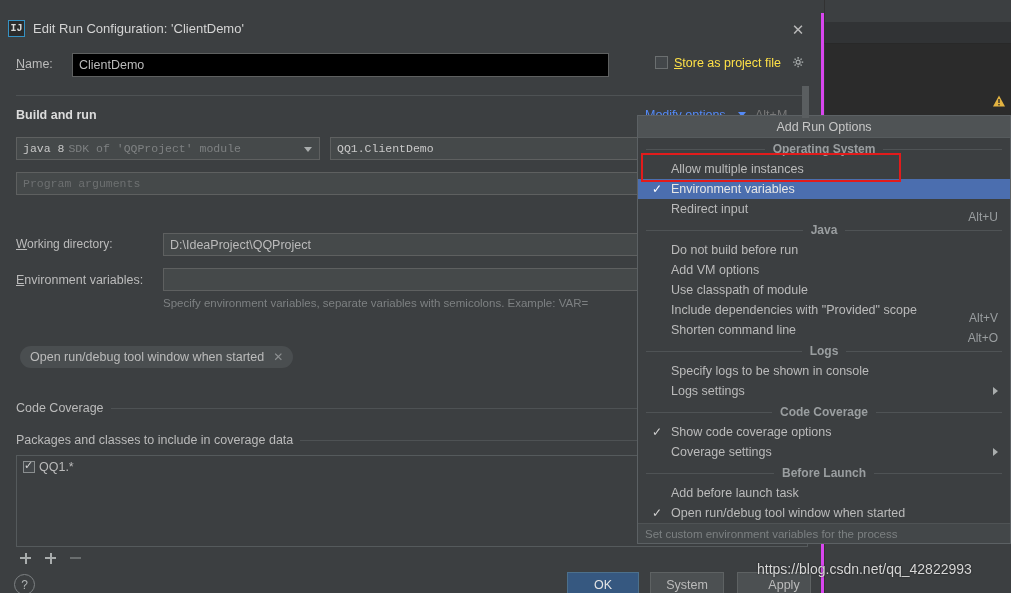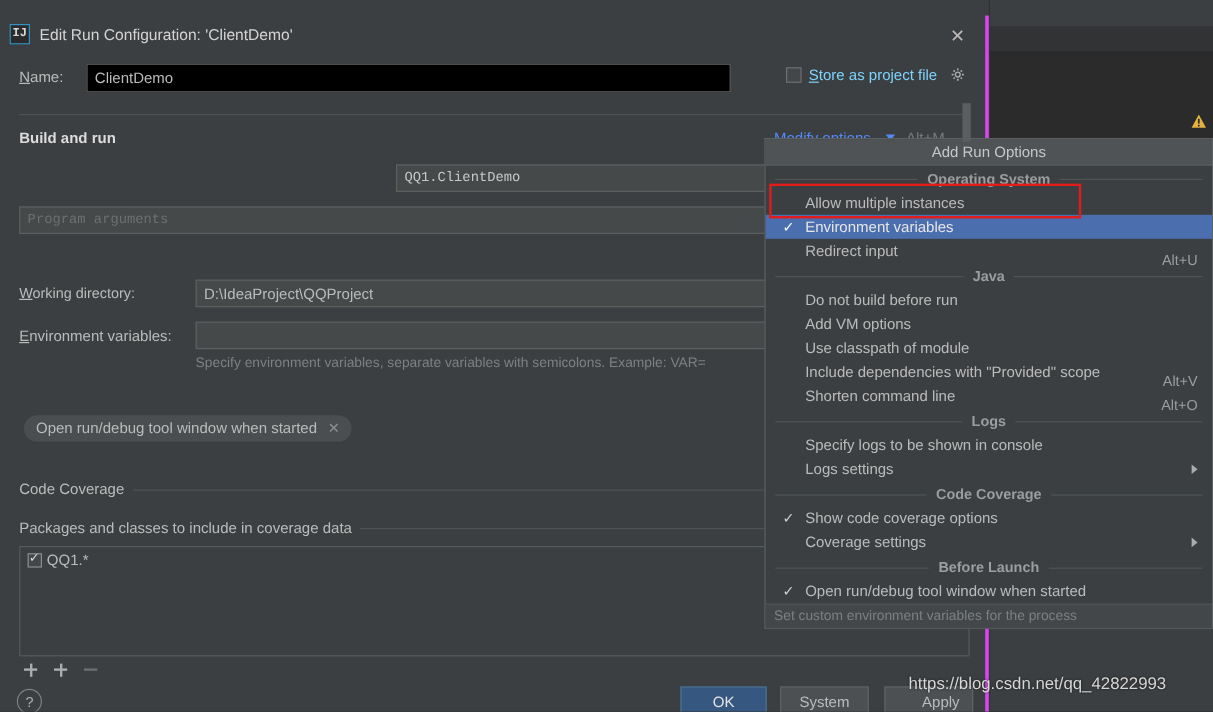--- a/index.html
+++ b/index.html
@@ -52,21 +52,21 @@
   .name-field {
     position: absolute; left: 72px; top: 0; width: 537px; height: 24px;
     background: #000000; border: 1px solid #5e6060;
     color: #bbbbbb; font-size: 12.5px; padding: 0 6px;
     display: flex; align-items: center;
   }
   .store-chk {
     position: absolute; left: 655px; top: 3px; width: 13px; height: 13px;
     background: #43474a; border: 1px solid #6b6f70;
   }
-  .store-lbl { position: absolute; left: 674px; top: 3px; font-size: 12.5px; color: #7dd3fc; }
+  .store-lbl { position: absolute; left: 674px; top: 3px; font-size: 12.5px; color: #fde047; }
   .store-gear { position: absolute; left: 792px; top: 3px; width: 14px; height: 14px; }
 
   .hr-under-name { position: absolute; left: 16px; top: 82px; width: 792px; height: 1px; background: #4e5254; }
 
   
   .sec-build { position: absolute; left: 16px; top: 95px; font-size: 12.5px; font-weight: bold; color: #dcdcdc; }
   .modify-opts { position: absolute; left: 645px; top: 95px; font-size: 12.5px; color: #548af7; cursor: pointer; }
   .modify-opts u { text-decoration: underline; }
   .modify-caret { position: absolute; left: 738px; top: 99px; width: 0; height: 0;
     border-left: 4px solid transparent; border-right: 4px solid transparent; border-top: 5px solid #548af7; }
@@ -249,20 +249,25 @@
       </svg>
     </div>
 
     <div class="hr-under-name"></div>
 
     <div class="sec-build">Build and run</div>
     <div class="modify-opts"><u>M</u>odify options</div>
     <div class="modify-caret"></div>
     <div class="modify-alt">Alt+M</div>
 
+    <div class="sdk-combo">
+      <span class="sdk-a">java 8</span>
+      <span class="sdk-b">SDK of 'QQProject' module</span>
+      <span class="combo-arrow"></span>
+    </div>
     <div class="main-class">QQ1.ClientDemo</div>
     <div class="prog-args">Program arguments</div>
 
     <div class="lbl-wd"><u>W</u>orking directory:</div>
     <div class="fld-wd">D:\IdeaProject\QQProject</div>
 
     <div class="lbl-env"><u>E</u>nvironment variables:</div>
     <div class="fld-env"></div>
     <div class="hint-env">Specify environment variables, separate variables with semicolons. Example: VAR=</div>
 
@@ -356,20 +361,23 @@
         </div>
         <div class="mi">
           <span>Coverage settings</span>
           <span class="submenu-arrow"></span>
         </div>
         <div class="menu-sep">
           <span class="line"></span>
           <span class="cap">Before Launch</span>
         </div>
         <div class="mi">
+          <span>Add before launch task</span>
+        </div>
+        <div class="mi">
           <span class="tick">✓</span>
           <span>Open run/debug tool window when started</span>
         </div>
       </div>
     <div class="menu-status">Set custom environment variables for the process</div>
   </div>
 
   <div class="red-box"></div>
 
   <div class="watermark">https://blog.csdn.net/qq_42822993</div>

